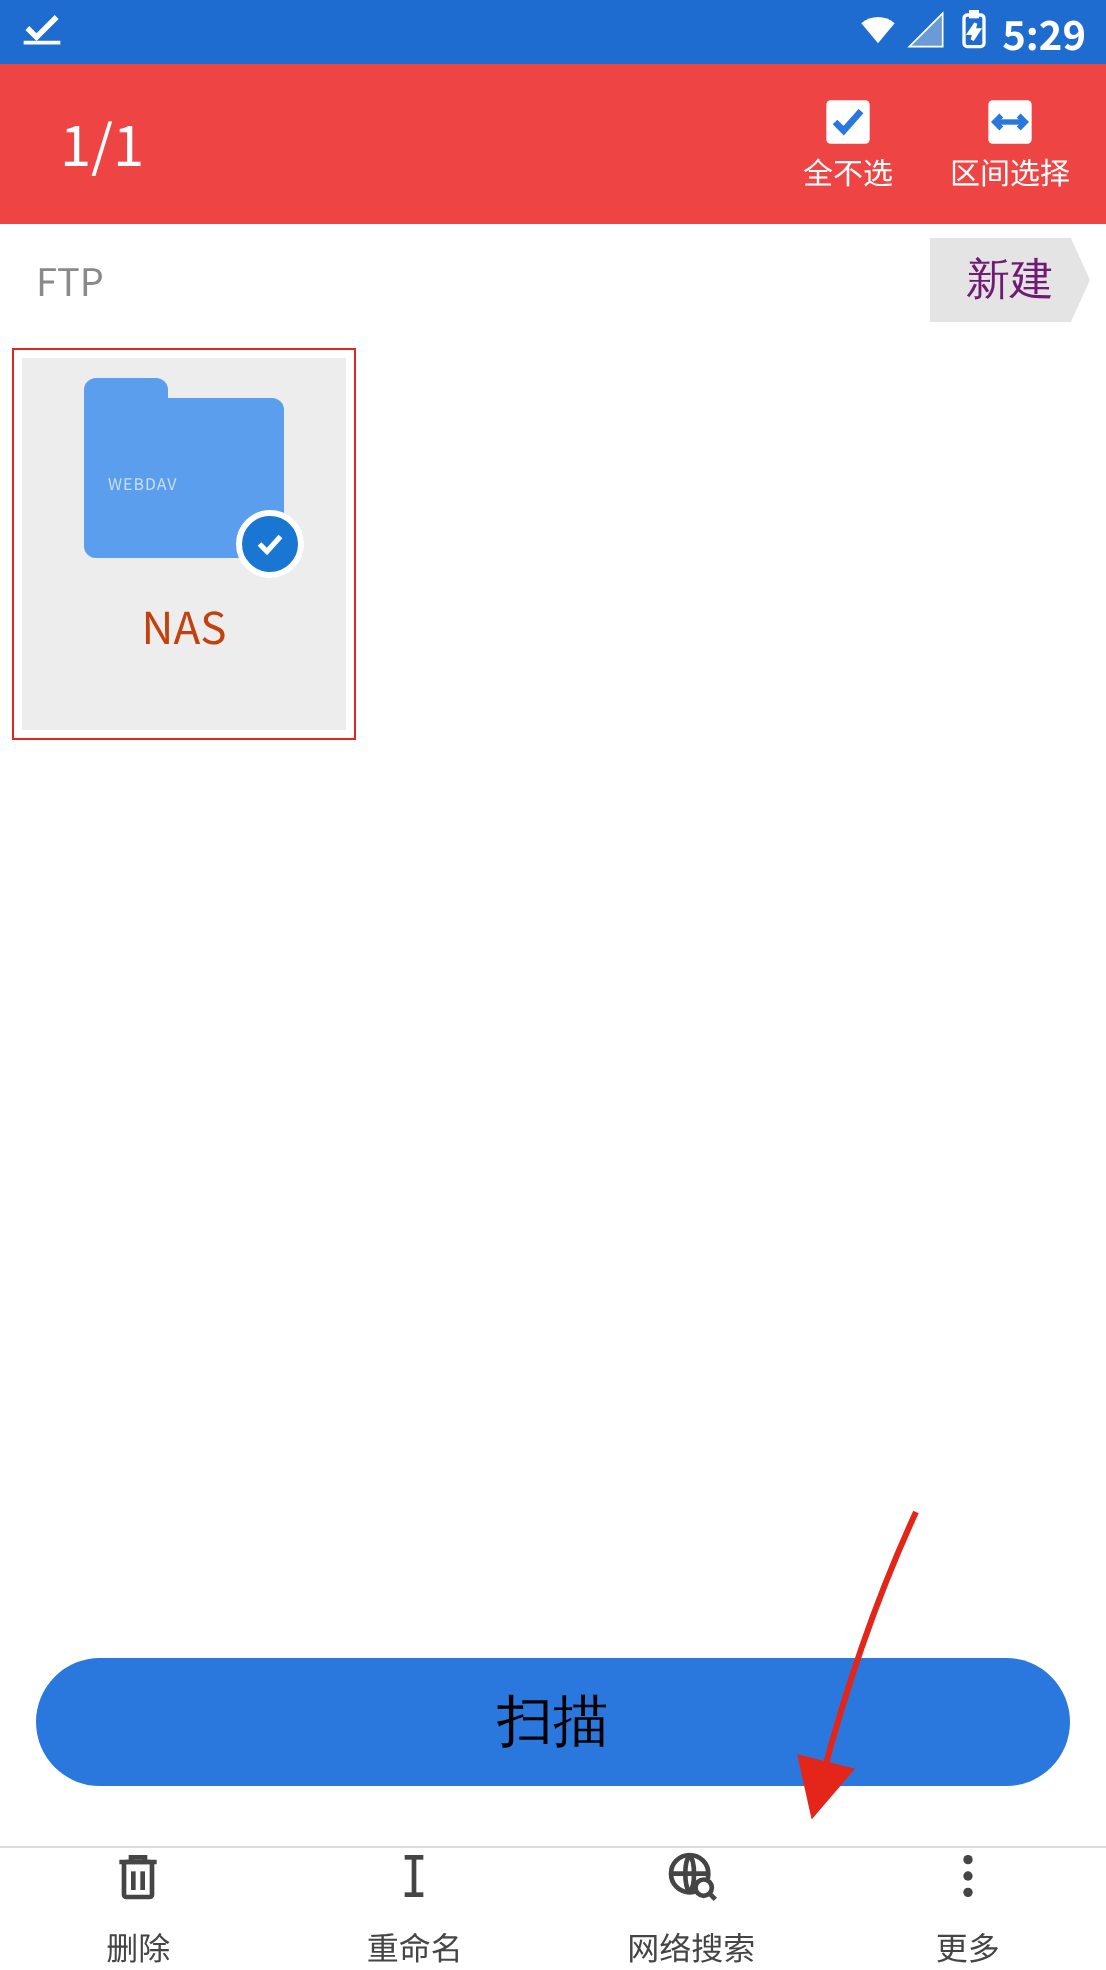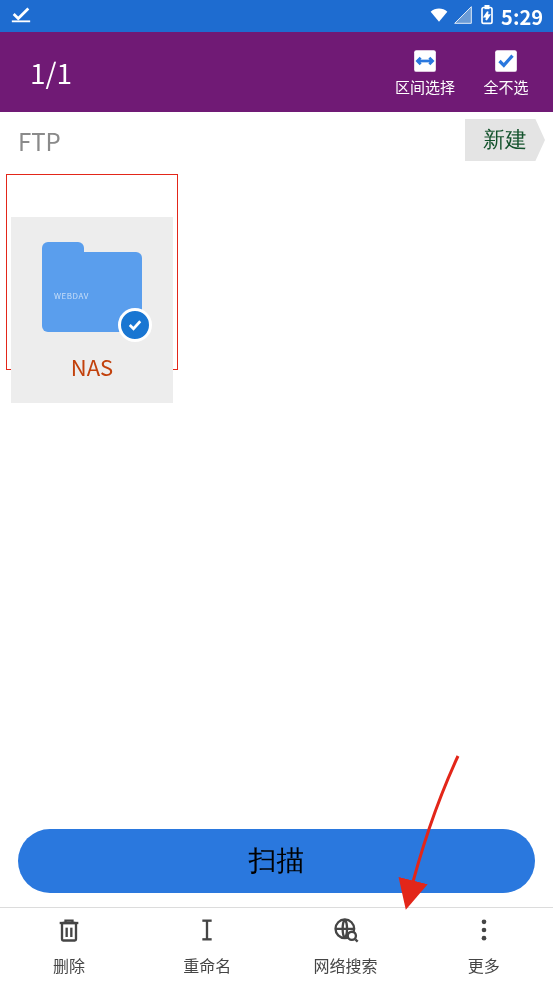--- a/index.html
+++ b/index.html
@@ -24,21 +24,21 @@
     .status-right {
       display: flex;
       align-items: flex-end;
       gap: 4px;
       font-size: 20px;
       font-weight: 700;
     }
     .status-right svg { width: 20px; height: 20px; }
     .toolbar {
       height: 80px;
-      background: #701a75;
+      background: #ef4444;
       display: flex;
       align-items: center;
       color: #fff;
       padding: 0 10px;
     }
     .toolbar-count {
       font-size: 28px;
       margin-left: 20px;
       flex: 1;
     }
@@ -63,28 +63,28 @@
       justify-content: center;
     }
     .sub-header {
       height: 56px;
       display: flex;
       align-items: center;
       justify-content: space-between;
       padding: 0 8px 0 18px;
     }
     .breadcrumb {
-      font-size: 24px;
+      font-size: 19px;
       color: #8a8a8a;
     }
     .new-button {
       background: #e4e4e4;
       border: none;
       font-size: 22px;
-      color: #14532d;
+      color: #701a75;
       font-weight: 500;
       padding: 6px 18px;
       position: relative;
       clip-path: polygon(0 0, 88% 0, 100% 50%, 88% 100%, 0 100%);
     }
     .content {
       padding: 6px;
     }
     .item-wrapper {
       width: 172px;
@@ -92,22 +92,21 @@
       border: 1px solid #e32619;
       padding: 4px;
     }
     .item-card {
       width: 100%;
       height: 100%;
       background: #ededed;
       display: flex;
       flex-direction: column;
       align-items: center;
-      padding-top: 27px;
-      margin-top: 38px;
+      padding-top: 12px;
     }
     .folder-icon {
       width: 100px;
       height: 80px;
       background: #5a9eed;
       border-radius: 6px;
       position: relative;
       margin-top: 8px;
     }
     .folder-tab {
@@ -159,21 +158,21 @@
       justify-content: center;
       color: #000000;
       font-size: 28px;
       border: none;
     }
     .bottom-bar {
       position: absolute;
       left: 0;
       right: 0;
       bottom: 0;
-      height: 78px;
+      height: 62px;
       border-top: 1px solid #dcdcdc;
       display: flex;
       background: #fff;
     }
     .bottom-item {
       flex: 1;
       display: flex;
       flex-direction: column;
       align-items: center;
       justify-content: center;
@@ -222,39 +221,39 @@
           <path d="M13 8l-4 6h3l-1 4 4-6h-3l1-4z" fill="#fff"></path>
         </svg>
     </span>
     <span>5:29</span>
   </div>
 </div>
 
 <div class="toolbar">
   <div class="toolbar-count">1/1</div>
   <div class="toolbar-actions">
+    <div class="toolbar-action">
+      <div class="toolbar-action-icon">
+        <svg viewBox="0 0 24 24">
+            <rect x="2" y="2" width="20" height="20" rx="2" fill="#fff"></rect>
+            <polyline points="6,12 10,16 18,7" fill="none" stroke="#2a78de" stroke-width="3"></polyline>
+          </svg>
+      </div>
+      <span>全不选</span>
+    </div>
     <div class="toolbar-action">
       <div class="toolbar-action-icon">
         <svg viewBox="0 0 24 24">
             <rect x="2" y="2" width="20" height="20" rx="2" fill="#fff"></rect>
             <line x1="5" y1="12" x2="19" y2="12" stroke="#2a78de" stroke-width="2.5"></line>
             <polyline points="8,9 5,12 8,15" fill="none" stroke="#2a78de" stroke-width="2.5"></polyline>
             <polyline points="16,9 19,12 16,15" fill="none" stroke="#2a78de" stroke-width="2.5"></polyline>
           </svg>
       </div>
       <span>区间选择</span>
-    </div>
-    <div class="toolbar-action">
-      <div class="toolbar-action-icon">
-        <svg viewBox="0 0 24 24">
-            <rect x="2" y="2" width="20" height="20" rx="2" fill="#fff"></rect>
-            <polyline points="6,12 10,16 18,7" fill="none" stroke="#2a78de" stroke-width="3"></polyline>
-          </svg>
-      </div>
-      <span>全不选</span>
     </div>
   </div>
 </div>
 
 <div class="sub-header">
   <span class="breadcrumb">FTP</span>
   <button class="new-button">新建</button>
 </div>
 
 <div class="content">

